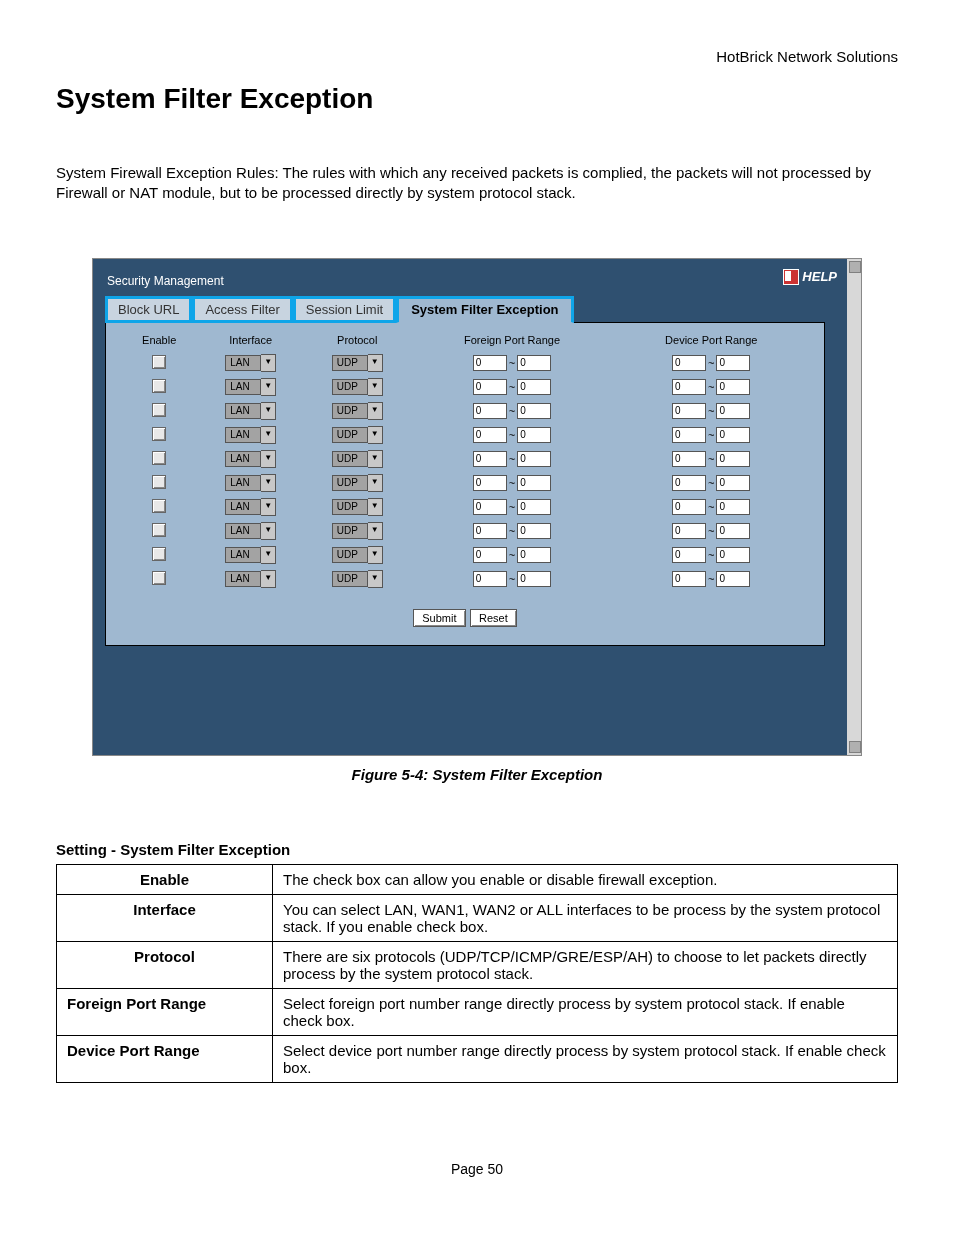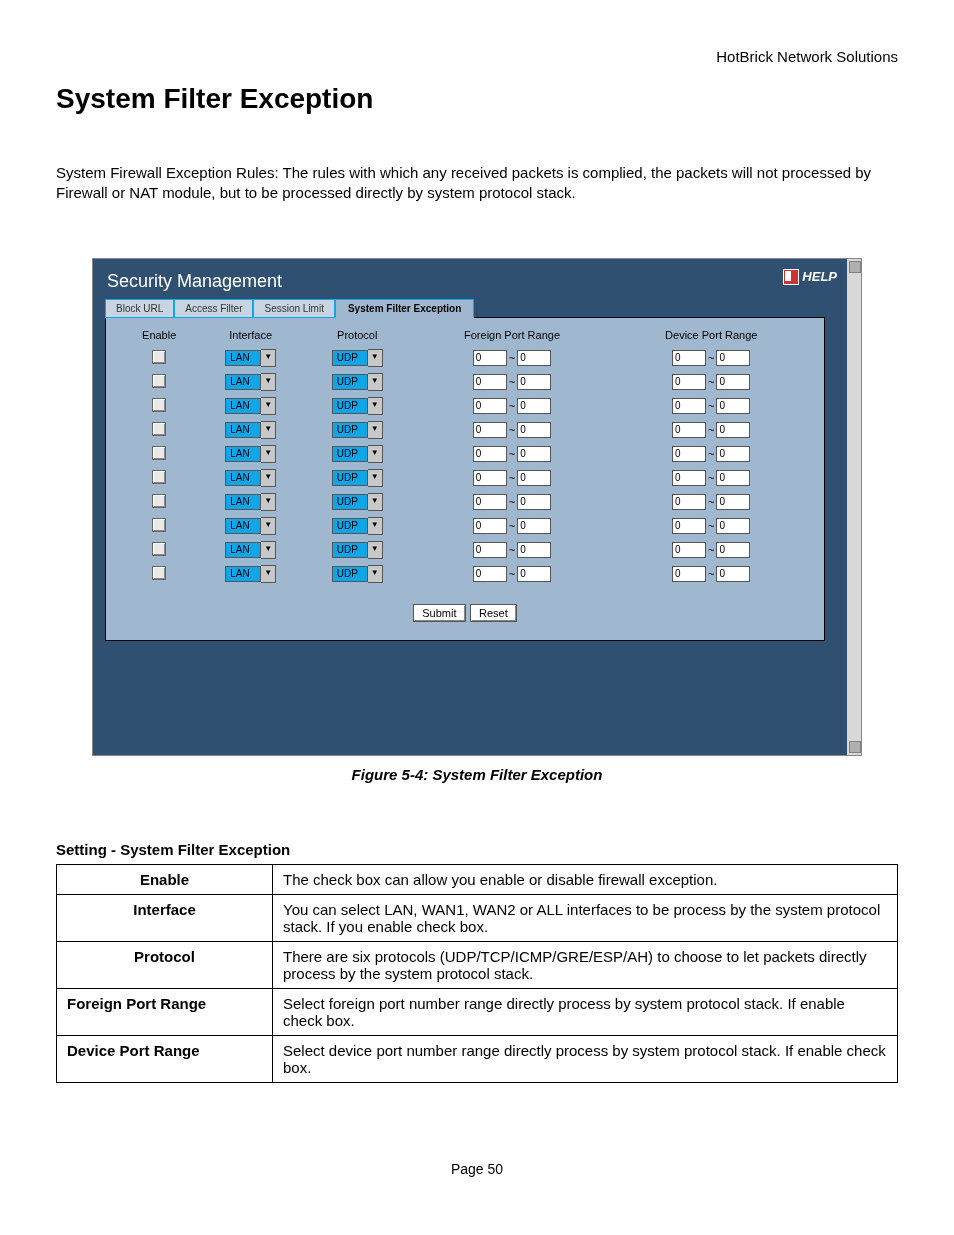--- a/index.html
+++ b/index.html
@@ -59,21 +59,21 @@
     height: 10px;
     background: #b0b0b0;
     border: 1px solid #808080;
   }
   .sec-manage-bar {
     position: relative;
     padding: 12px 14px 6px 14px;
     color: #fff;
   }
   .sec-manage-title {
-    font-size: 18px;
+    font-size: 12px;
   }
   .help-icon {
     position: absolute;
     right: 24px;
     top: 10px;
     color: #fff;
     font-weight: bold;
     font-style: italic;
     font-size: 13px;
     display: flex;
@@ -97,22 +97,22 @@
     width: 6px;
     height: 10px;
     background: #fff;
   }
   .tab-row {
     display: flex;
     padding-left: 12px;
   }
   .tab {
     background: #c8d4e0;
-    border: 1px solid #0ea5e9;
-    font-size: 10px;
+    border: 3px solid #0ea5e9;
+    font-size: 13px;
     padding: 3px 10px;
     color: #333;
     position: relative;
     top: 1px;
   }
   .tab.active {
     background: #9fb8d0;
     border-bottom: 1px solid #9fb8d0;
     font-weight: bold;
     color: #000;
@@ -154,21 +154,21 @@
     box-shadow: inset 1px 1px 0 #fff, inset -1px -1px 0 #888;
   }
   .sel {
     display: inline-flex;
     align-items: center;
     font-size: 11px;
   }
   .sel-box {
     display: inline-block;
     border: 1px solid #555;
-    background: #0ea5e9;
+    background: #a3a3a3;
     padding: 0 4px;
     height: 14px;
     line-height: 14px;
     font-size: 10px;
     text-align: left;
     min-width: 26px;
   }
   .sel .arrow {
     display: inline-block;
     width: 14px;

